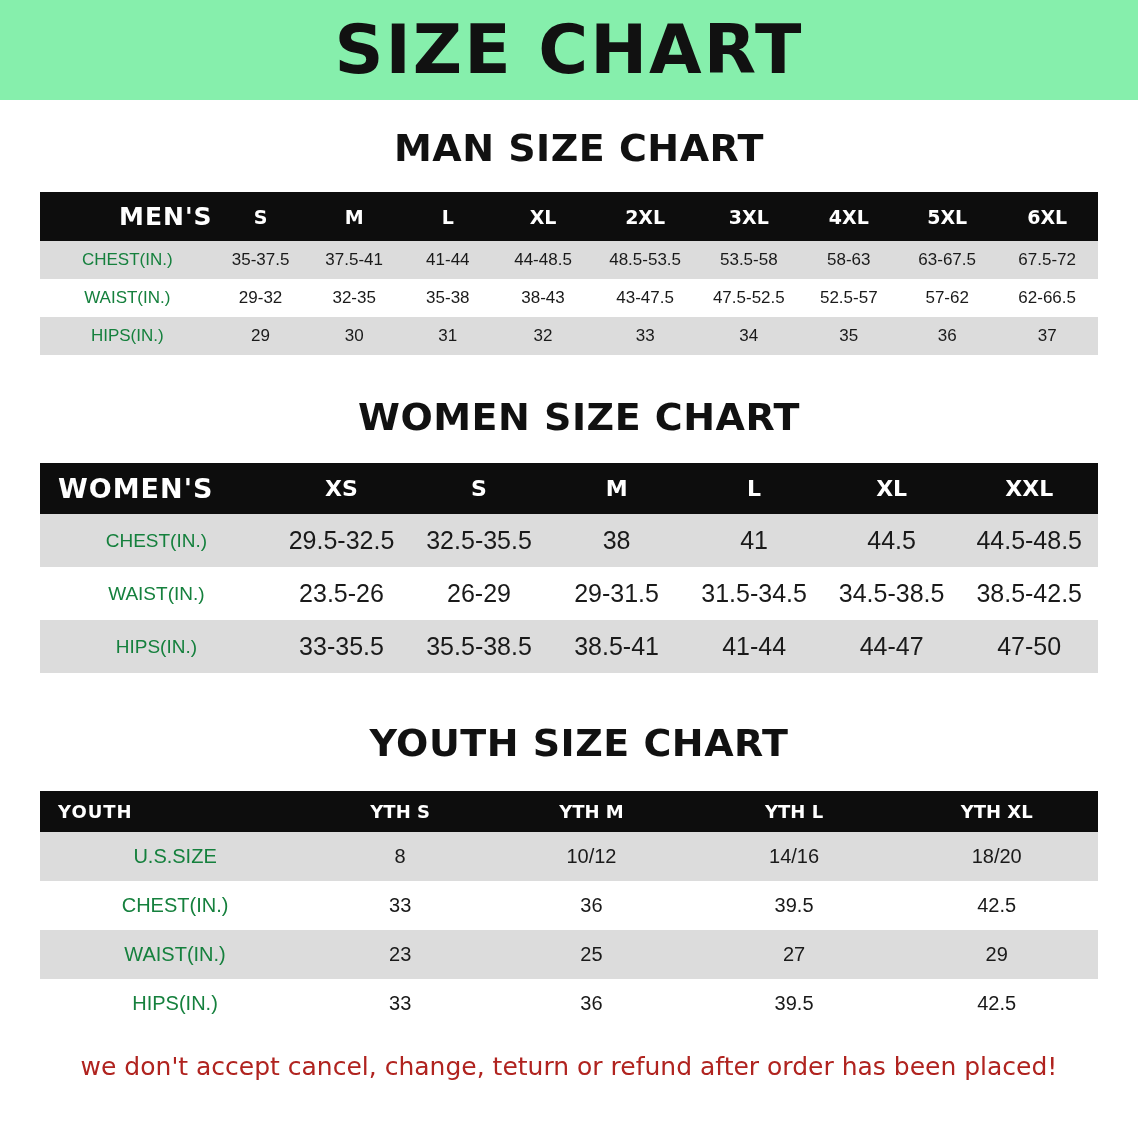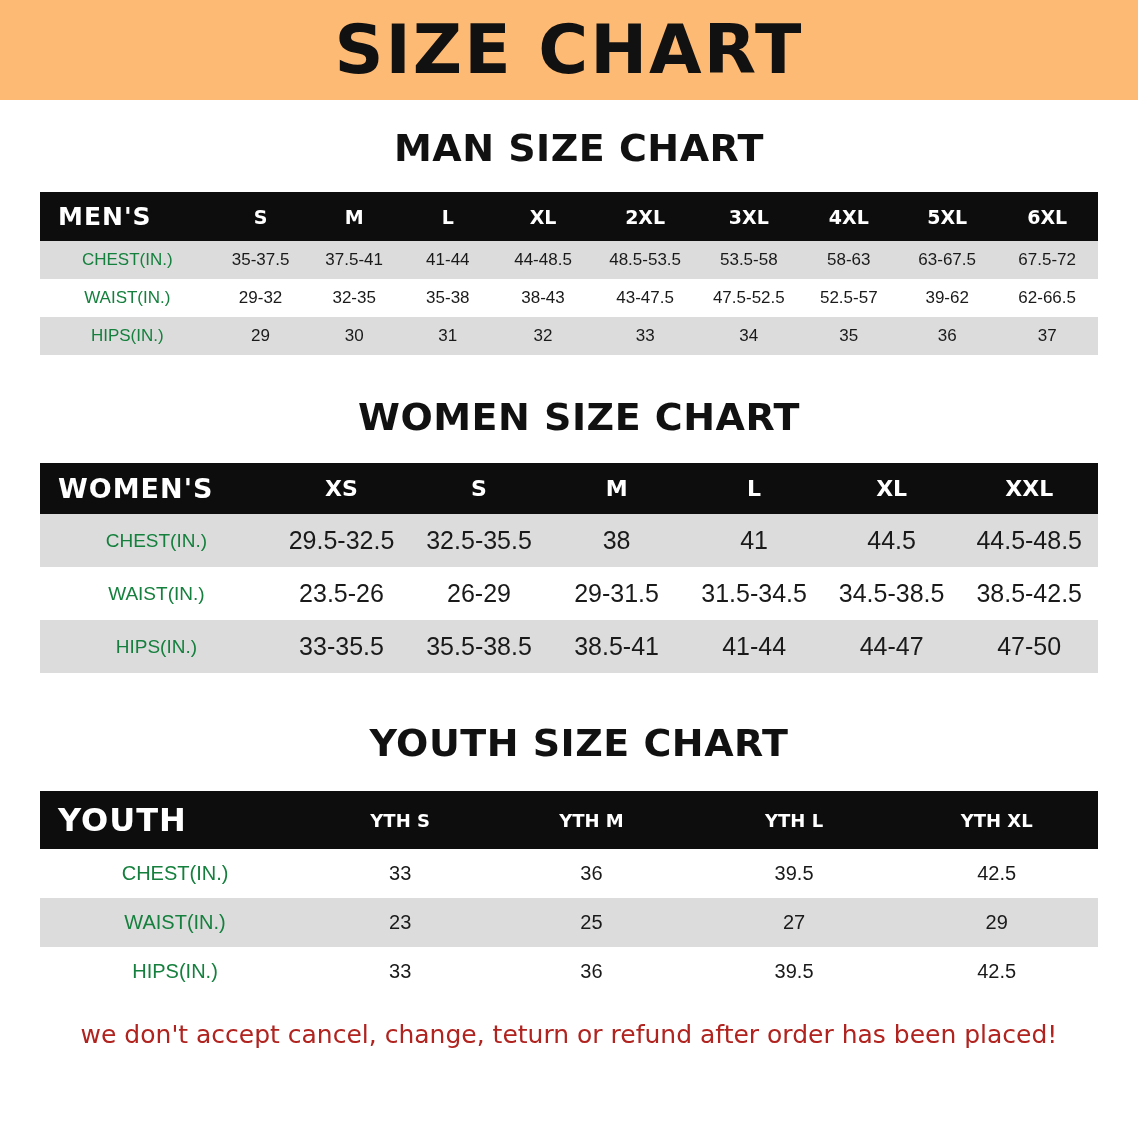--- a/index.html
+++ b/index.html
@@ -13,21 +13,21 @@
     height: 1132px;
     font-family: "Liberation Sans", sans-serif;
     color: #1a1a1a;
     overflow: hidden;
   }
 
   
   .banner {
     width: 100%;
     height: 100px;
-    background: #fdba74;
+    background: #86efac;
     display: flex;
     align-items: center;
     justify-content: center;
   }
   .banner-title {
     font-family: "DejaVu Sans", sans-serif;
     font-weight: bold;
     font-size: 68px;
     letter-spacing: 2px;
     color: #111111;
@@ -77,33 +77,33 @@
   }
   tbody td.rowlabel {
     text-align: center;
     color: #15803d;
   }
   tbody tr.shade td { background: #dcdcdc; }
   tbody tr.plain td { background: #ffffff; }
 
   
   .men thead th { font-size: 19px; }
-  .men thead th.rowlabel { font-size: 25px; letter-spacing: 1px; }
+  .men thead th.rowlabel { font-size: 25px; letter-spacing: 1px; text-align: right; }
   .men tbody td { font-size: 17px; padding: 9px 2px; }
   .men tbody td.rowlabel { font-size: 17px; }
 
   
   .women thead th { font-size: 22px; }
   .women thead th.rowlabel { font-size: 27px; letter-spacing: 1px; }
   .women tbody td { font-size: 25px; padding: 12px 2px; }
   .women tbody td.rowlabel { font-size: 19px; }
 
   
   .youth thead th { font-size: 18px; }
-  .youth thead th.rowlabel { font-size: 32px; letter-spacing: 1px; margin-top: 24px; }
+  .youth thead th.rowlabel { font-size: 18px; letter-spacing: 1px; margin-top: 24px; }
   .youth tbody td { font-size: 20px; padding: 13px 2px; }
   .youth tbody td.rowlabel { font-size: 20px; }
 
   
   .note {
     margin: 22px 34px 0 34px;
     color: #b0231f;
     font-family: "DejaVu Sans", sans-serif;
     font-size: 25px;
     line-height: 1.35;
@@ -161,21 +161,21 @@
       </tr>
       <tr class="plain">
         <td class="rowlabel">WAIST(IN.)</td>
         <td>29-32</td>
         <td>32-35</td>
         <td>35-38</td>
         <td>38-43</td>
         <td>43-47.5</td>
         <td>47.5-52.5</td>
         <td>52.5-57</td>
-        <td>39-62</td>
+        <td>57-62</td>
         <td>62-66.5</td>
       </tr>
       <tr class="shade">
         <td class="rowlabel">HIPS(IN.)</td>
         <td>29</td>
         <td>30</td>
         <td>31</td>
         <td>32</td>
         <td>33</td>
         <td>34</td>
@@ -255,20 +255,27 @@
     <thead>
       <tr>
         <th class="rowlabel">YOUTH</th>
         <th>YTH S</th>
         <th>YTH M</th>
         <th>YTH L</th>
         <th>YTH XL</th>
       </tr>
     </thead>
     <tbody>
+      <tr class="shade">
+        <td class="rowlabel">U.S.SIZE</td>
+        <td>8</td>
+        <td>10/12</td>
+        <td>14/16</td>
+        <td>18/20</td>
+      </tr>
       <tr class="plain">
         <td class="rowlabel">CHEST(IN.)</td>
         <td>33</td>
         <td>36</td>
         <td>39.5</td>
         <td>42.5</td>
       </tr>
       <tr class="shade">
         <td class="rowlabel">WAIST(IN.)</td>
         <td>23</td>

